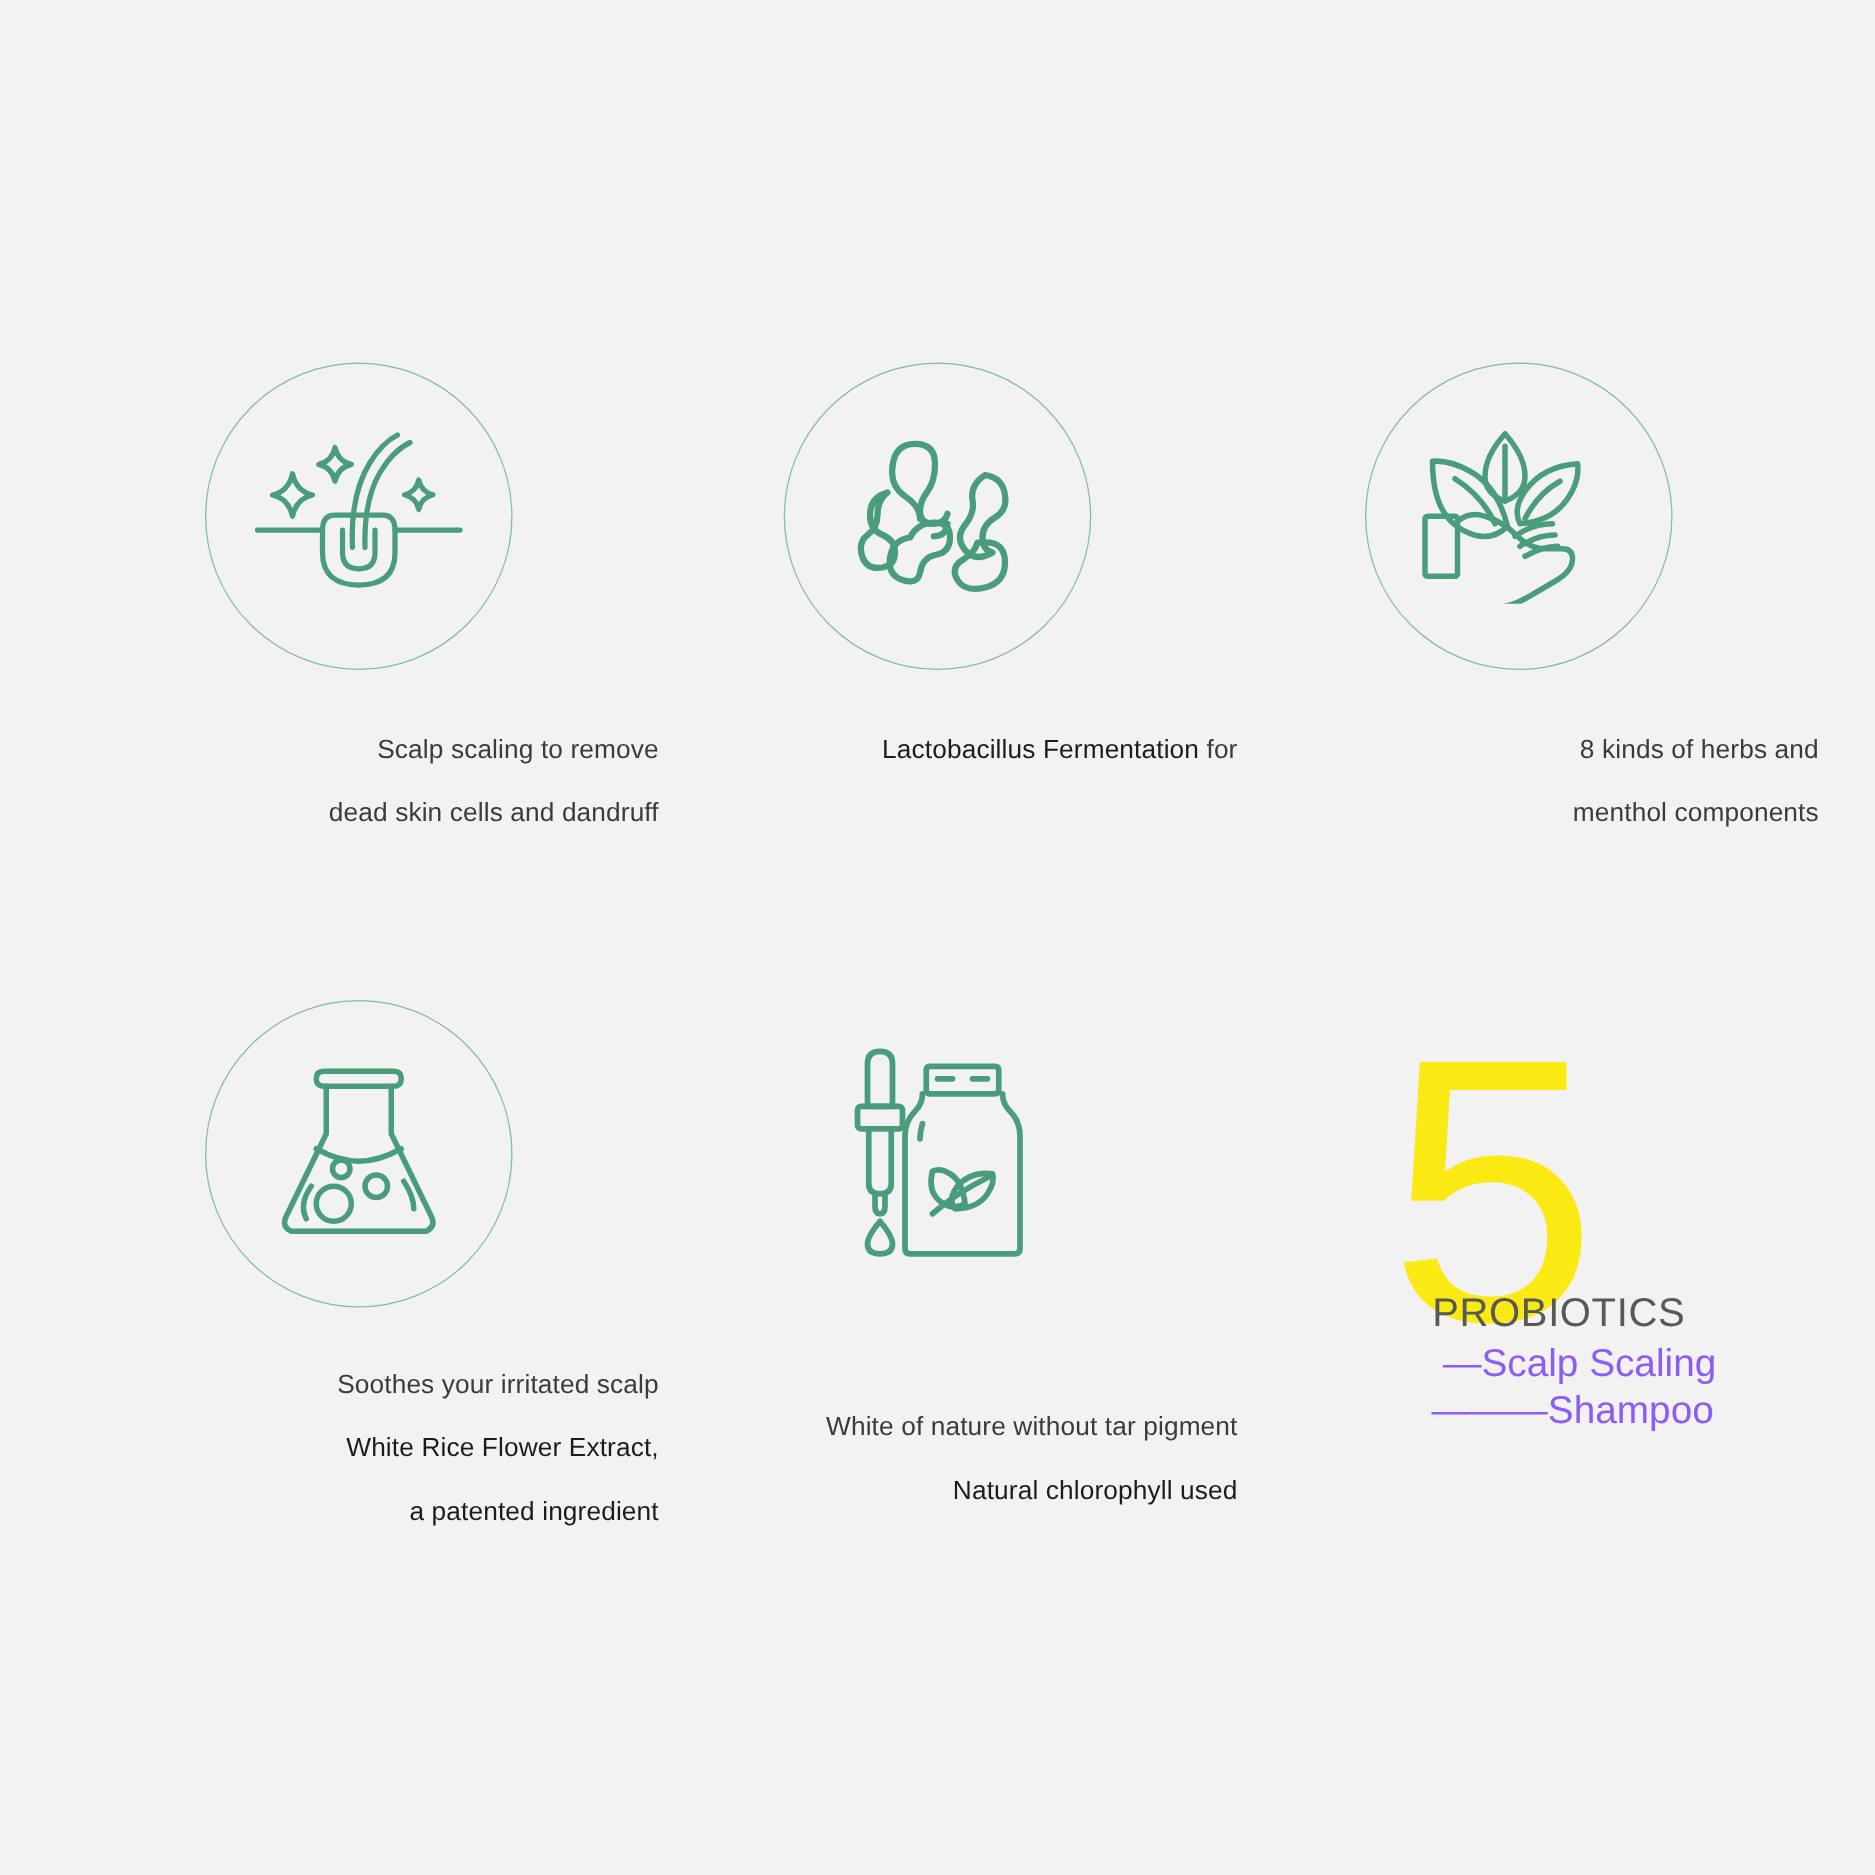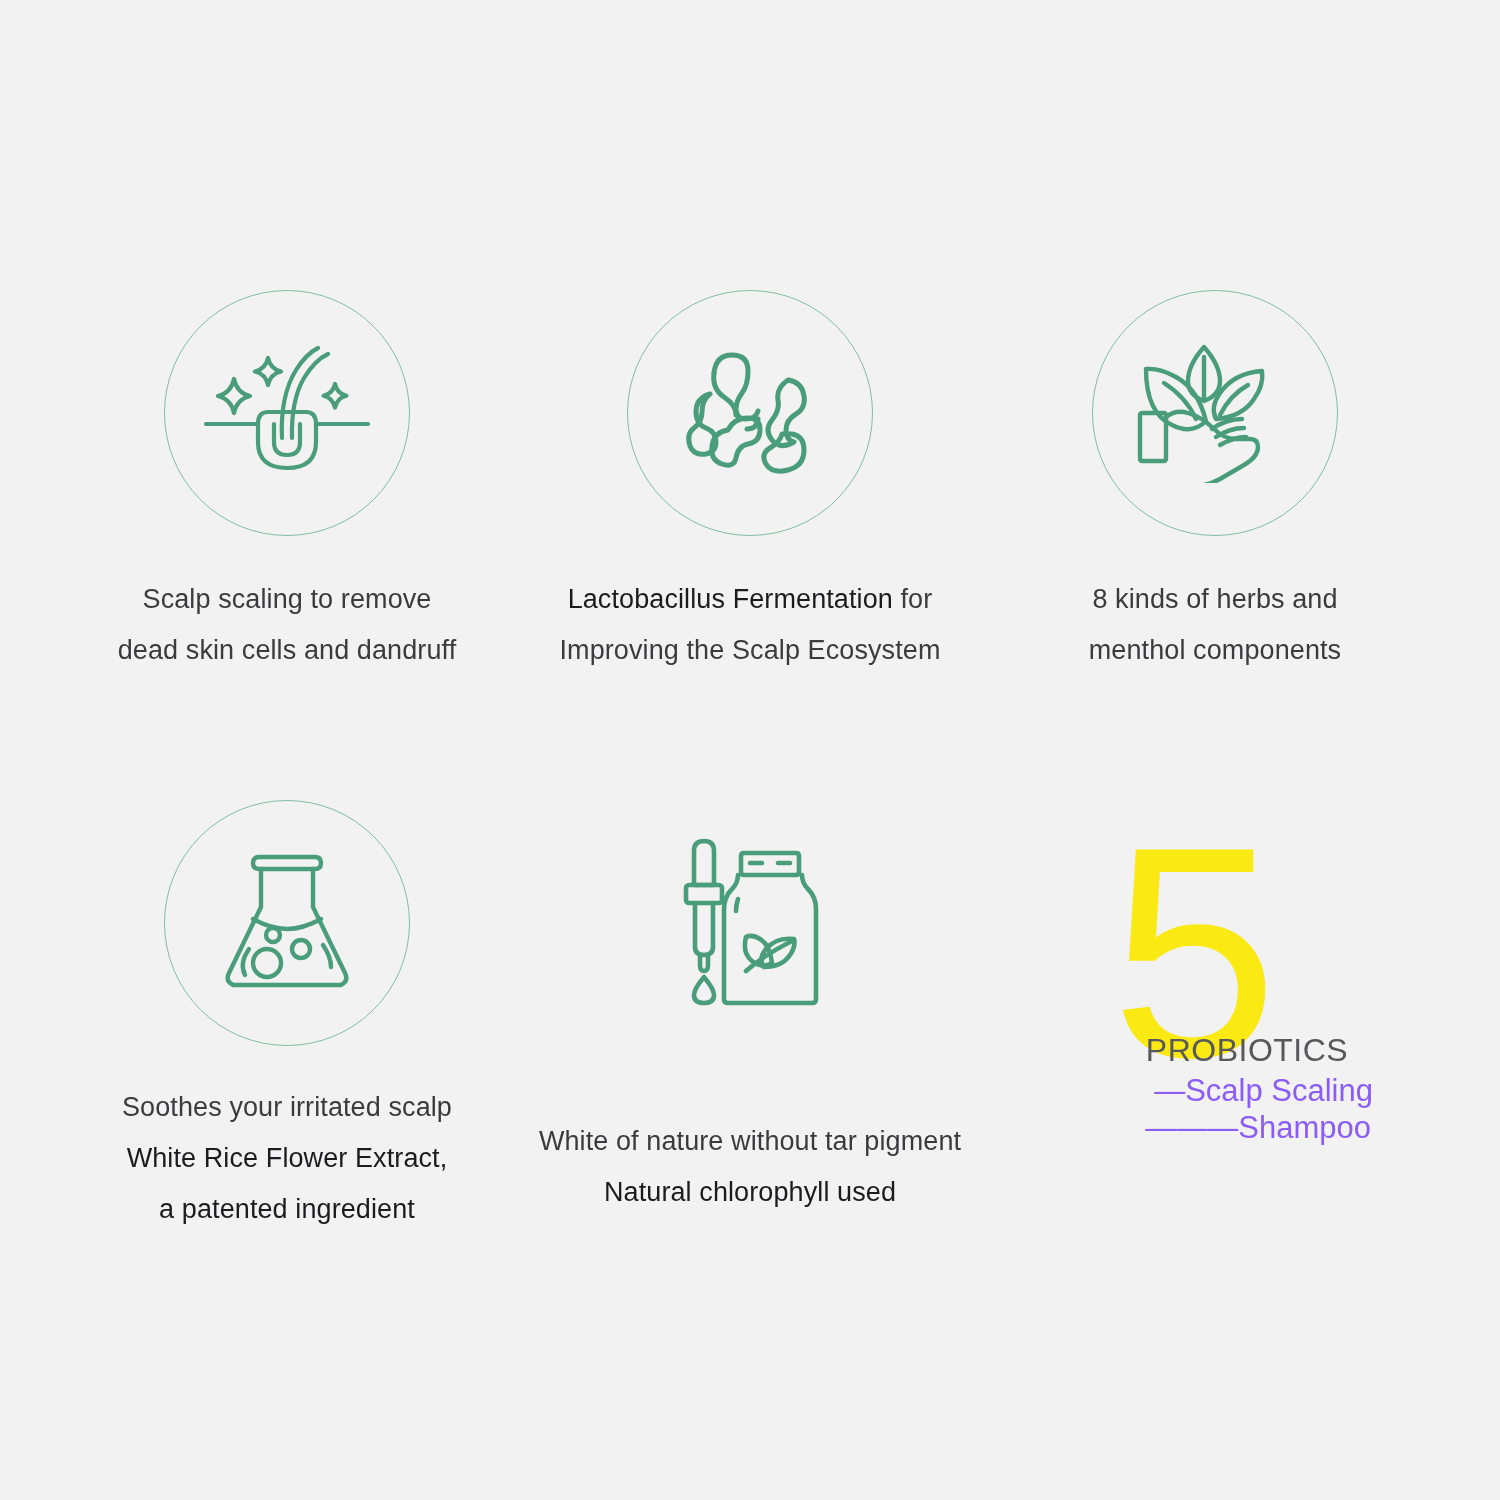--- a/index.html
+++ b/index.html
@@ -57,25 +57,26 @@
     border: 1px solid #7fbfa3;
     border-radius: 50%;
   }
 
   .icon-wrap svg {
     display: block;
   }
 
   .caption {
     margin-top: 38px;
-    font-size: 27px;
+    font-size: 21px;
     line-height: 51px;
     color: #3b3b3d;
     font-weight: 400;
     letter-spacing: 0.1px;
+    text-align: right;
   }
   .caption .bold {
     font-weight: 400;
     color: #1c1c1e;
   }
   .caption .line {
     display: block;
     white-space: nowrap;
   }
 
@@ -176,21 +177,20 @@
 
           <path d="M118 42 q14 2 16 16 q2 12 -8 18 q-10 6 -10 16 q0 10 8 12 q-14 8 -22 -2 q-8 -10 0 -20 q8 -10 6 -20 q-2 -12 10 -20 z"></path>
 
           <path d="M58 92 q-14 2 -16 16 q-2 14 10 18 q12 4 14 -6 q2 -12 12 -14 q12 -2 12 -14 q0 -12 -12 -12 q-14 0 -20 12 z"></path>
 
           <path d="M122 96 q12 2 12 16 q0 16 -16 20 q-16 4 -22 -6 q-6 -10 4 -16 q10 -6 12 -14 z"></path>
         </svg>
       </div>
       <div class="caption">
         <span class="line"><span class="bold">Lactobacillus Fermentation</span><span> for</span></span>
-        <span class="line">Improving the Scalp Ecosystem</span>
       </div>
     </div>
 
     <div class="cell col-3 row-1">
       <div class="icon-wrap ringed">
         <svg width="170" height="140" viewBox="0 0 170 140" fill="none" stroke="#4a9d7a" stroke-width="4.4" stroke-linecap="round" stroke-linejoin="round">
 
           <path d="M74 4 q-16 18 -16 34 q0 14 16 20 q16 -6 16 -20 q0 -16 -16 -34 z"></path>
           <path d="M74 14 v42"></path>
 

